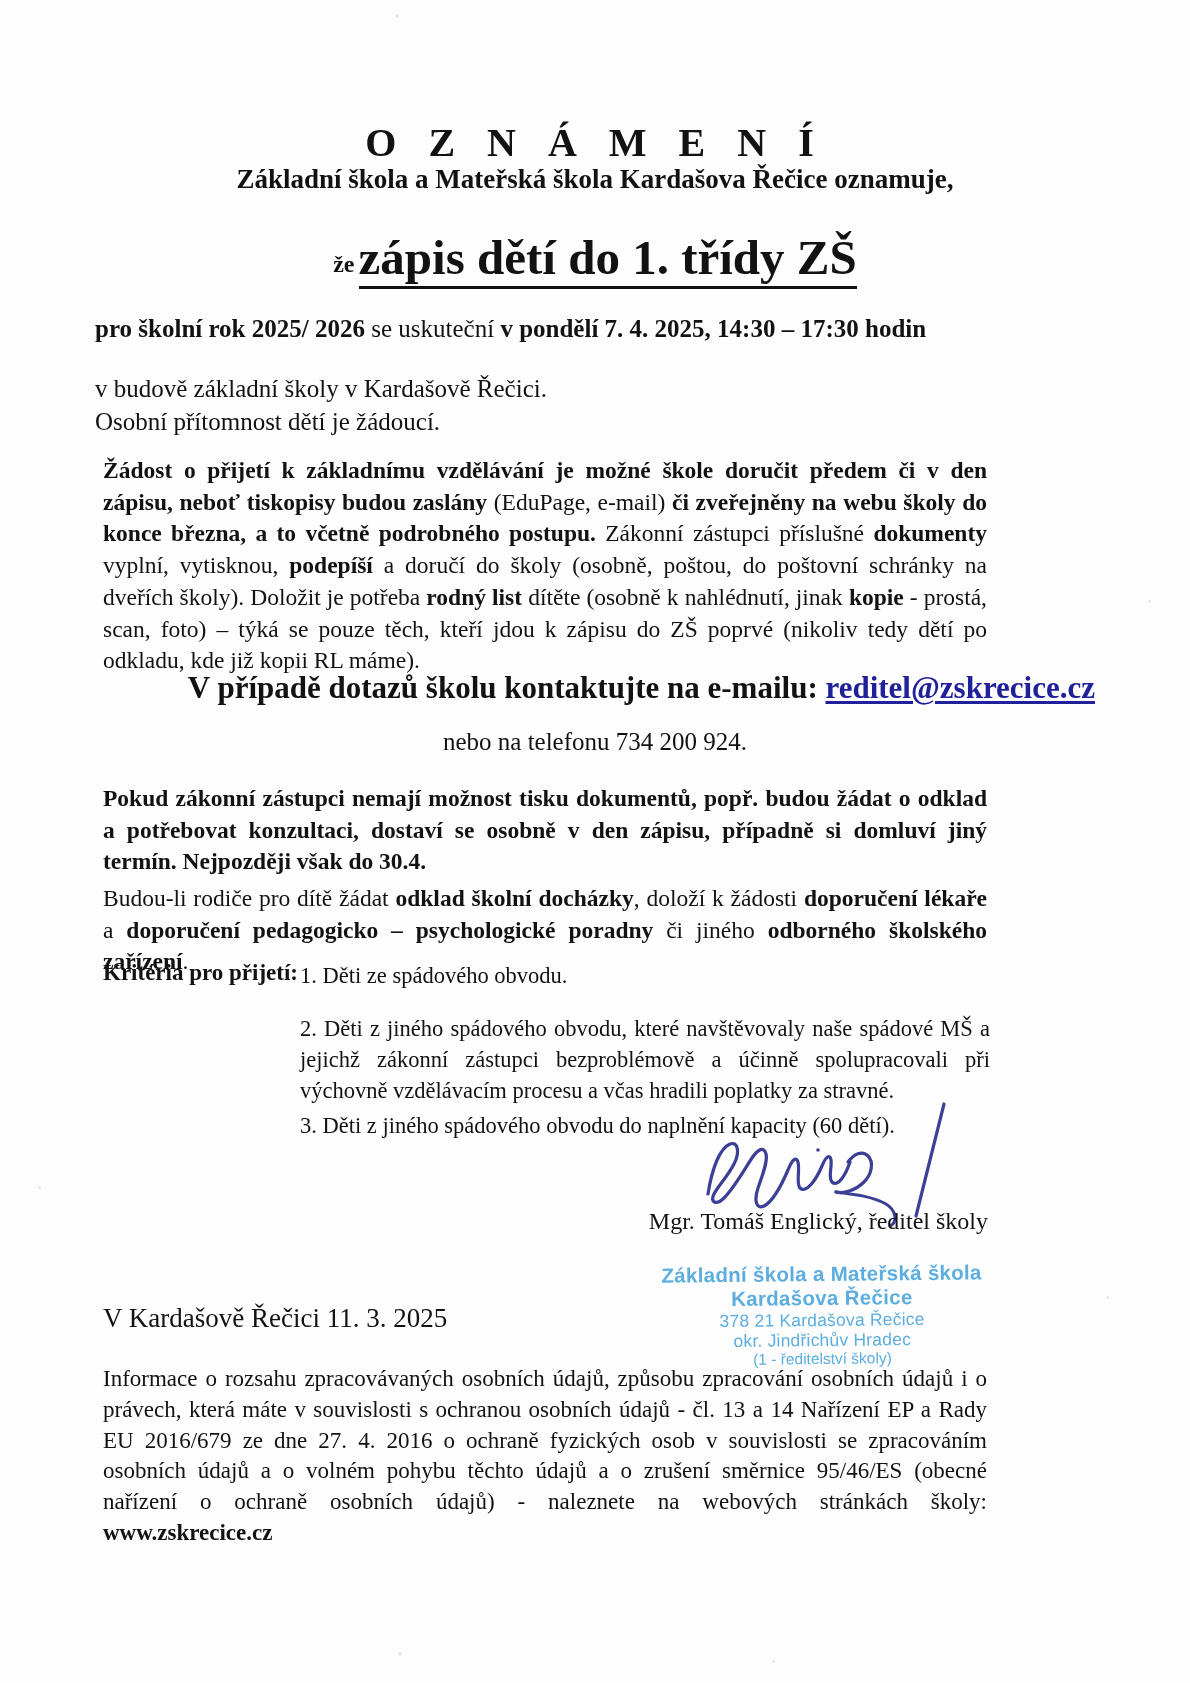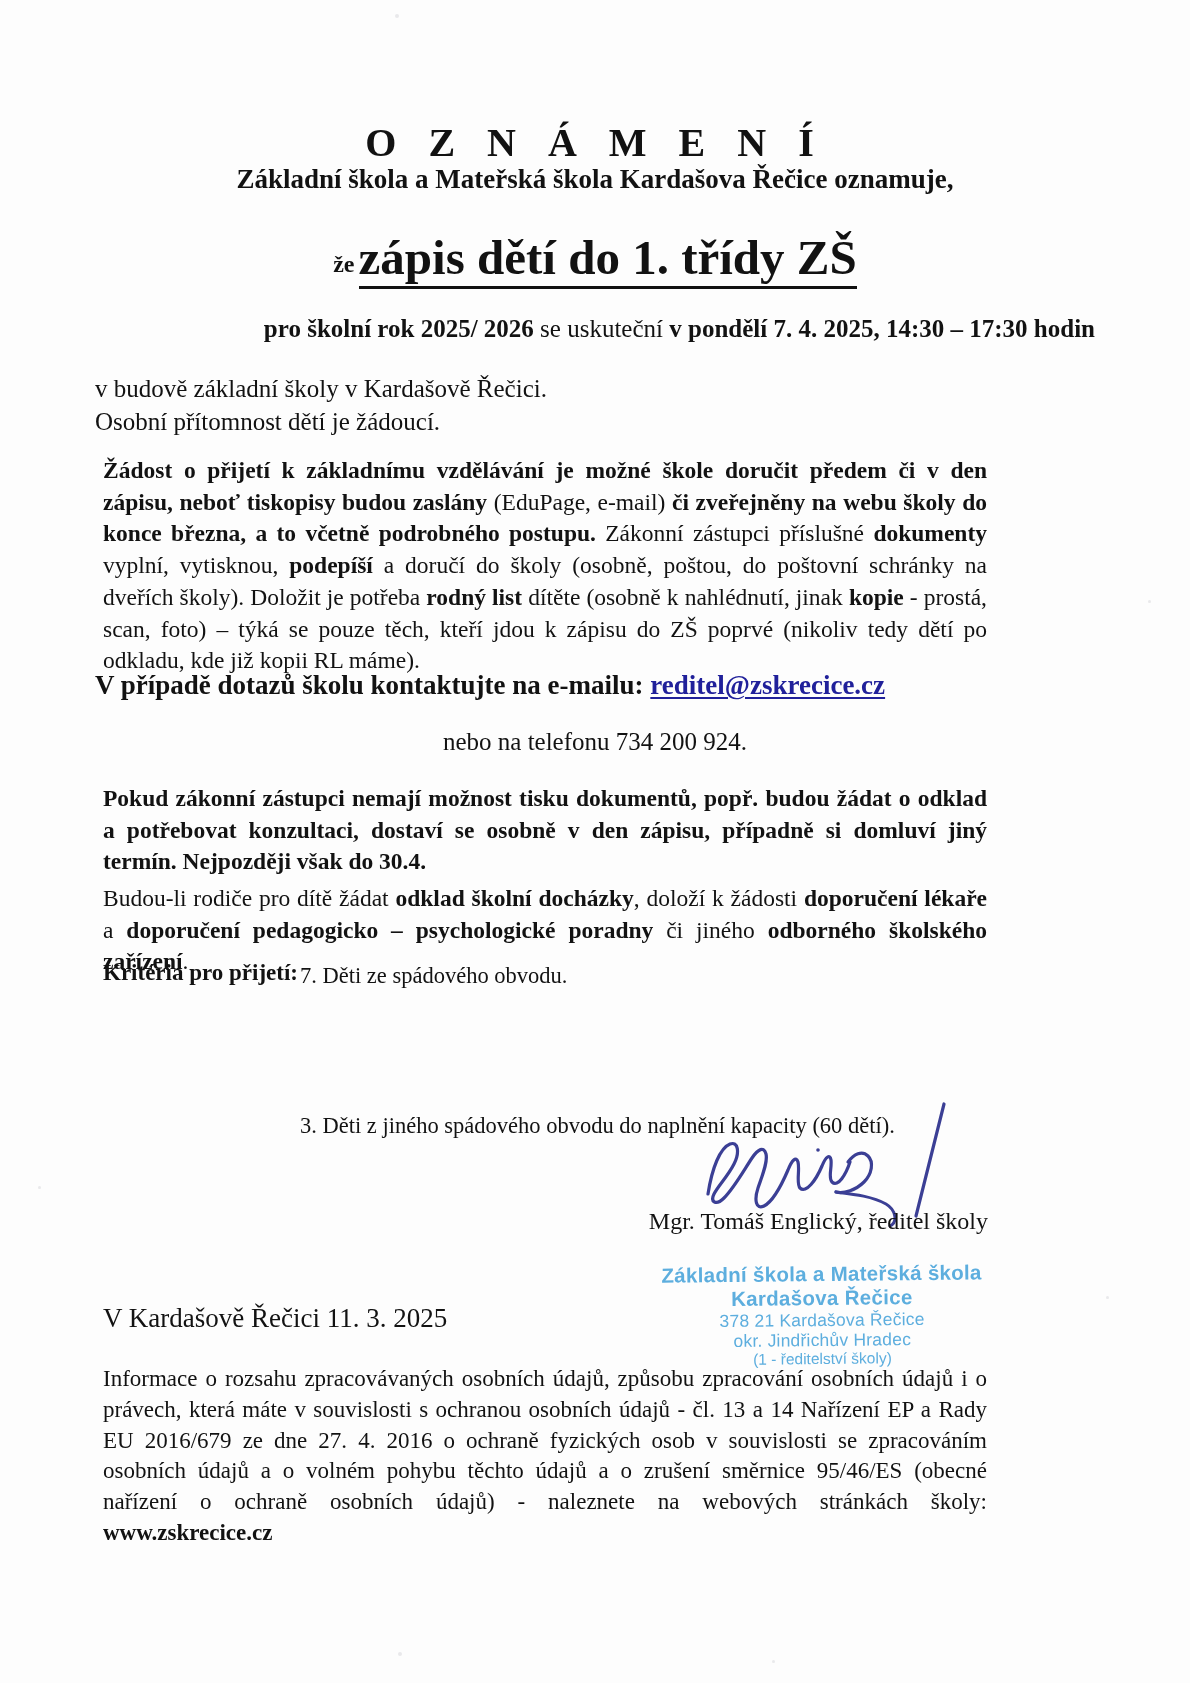--- a/index.html
+++ b/index.html
@@ -60,40 +60,40 @@
     top: -2px;
   }
   .headline .big {
     font-size: 49px;
     font-weight: bold;
     border-bottom: 3px solid #111;
     padding-bottom: 1px;
   }
   .dateline {
     font-size: 25px;
-    text-align: right;
+    text-align: left;
     line-height: 1.15;
     white-space: nowrap;
   }
   .dateline b { font-weight: bold; }
   .place {
     font-size: 25px;
     text-align: left;
     line-height: 1.32;
   }
   .para {
     font-size: 23.5px;
     line-height: 1.35;
     text-align: justify;
   }
   .para b { font-weight: bold; }
   .contact {
-    font-size: 27px;
-    font-weight: bold;
-    text-align: left;
+    font-size: 31px;
+    font-weight: bold;
+    text-align: right;
     line-height: 1.3;
   }
   .mail-link {
     color: #20209a;
     text-decoration: underline;
     text-underline-offset: 3px;
   }
   .phone {
     font-size: 25px;
     font-weight: normal;
@@ -217,22 +217,23 @@
     <div class="block phone" style="left:95px;top:728px;width:1000px;">nebo na telefonu 734 200 924.</div>
 
     <div class="block para" style="left:103px;top:783px;width:884px; font-weight:bold;">Pokud zákonní zástupci nemají možnost tisku dokumentů, popř. budou žádat o odklad a potřebovat konzultaci, dostaví se osobně v den zápisu, případně si domluví jiný termín. Nejpozději však do 30.4.</div>
 
     <div class="block para" style="left:103px;top:883px;width:884px;">
       <span>Budou-li rodiče pro dítě žádat </span><b>odklad školní docházky</b><span>, doloží k žádosti </span><b>doporučení lékaře</b><span> a </span><b>doporučení pedagogicko – psychologické poradny</b><span> či jiného </span><b>odborného školského zařízení</b><span>.</span>
     </div>
 
     <div class="block crit-label" style="left:103px;top:960px;width:220px;">Kritéria pro přijetí:</div>
 
-    <div class="block crit-item" style="left:300px;top:960px;width:690px;">7. Děti ze spádového obvodu.</div>
-
+    <div class="block crit-item" style="left:300px;top:960px;width:690px;">1. Děti ze spádového obvodu.</div>
+
+    <div class="block crit-item" style="left:300px;top:1013px;width:690px;">2. Děti z jiného spádového obvodu, které navštěvovaly naše spádové MŠ a jejichž zákonní zástupci bezproblémově a účinně spolupracovali při výchovně vzdělávacím procesu a včas hradili poplatky za stravné.</div>
 
     <div class="block crit-item" style="left:300px;top:1110px;width:690px;">3. Děti z jiného spádového obvodu do naplnění kapacity (60 dětí).</div>
 
     <div class="signature">
       <svg width="260" height="130" viewBox="0 0 260 130" fill="none">
         <path d="M18 96 C22 70, 30 50, 40 46 C48 43, 50 54, 44 66 C38 78, 28 88, 24 96
                  C20 104, 26 108, 34 100 C44 90, 54 72, 62 60 C68 51, 74 48, 76 56
                  C78 64, 72 78, 68 90 C64 102, 66 112, 74 108 C84 103, 92 86, 98 72
                  C102 62, 106 58, 108 64 C110 72, 106 86, 110 90 C116 96, 126 82, 132 68
                  C136 58, 140 56, 141 62 C142 70, 138 80, 142 84 C148 90, 156 76, 160 64" stroke="#3b3f95" stroke-width="3.2" stroke-linecap="round" stroke-linejoin="round"></path>

